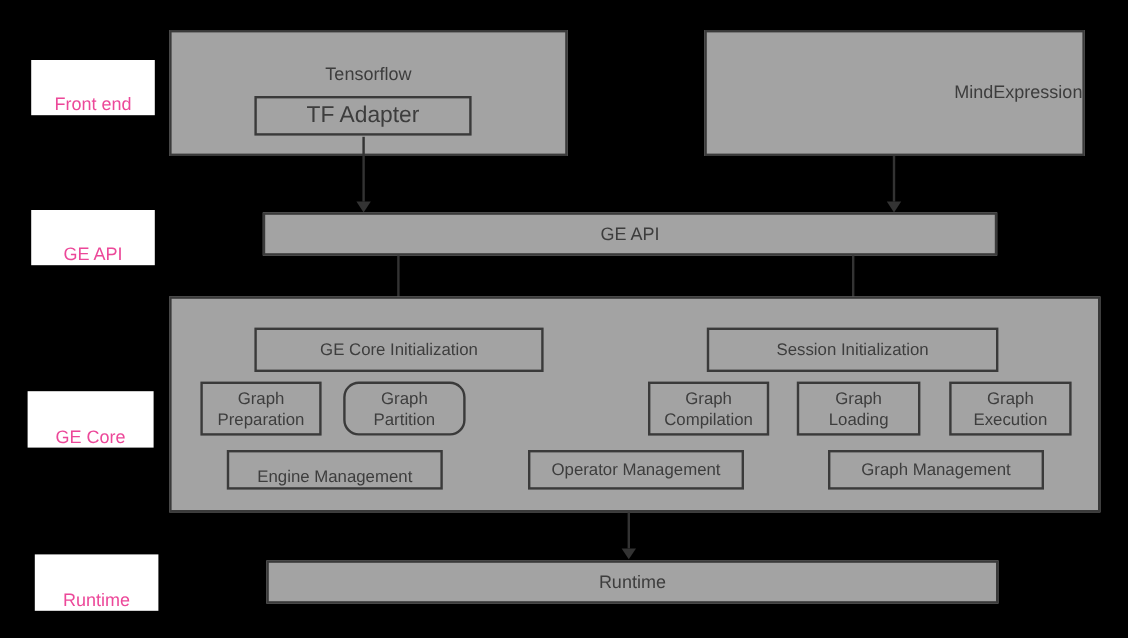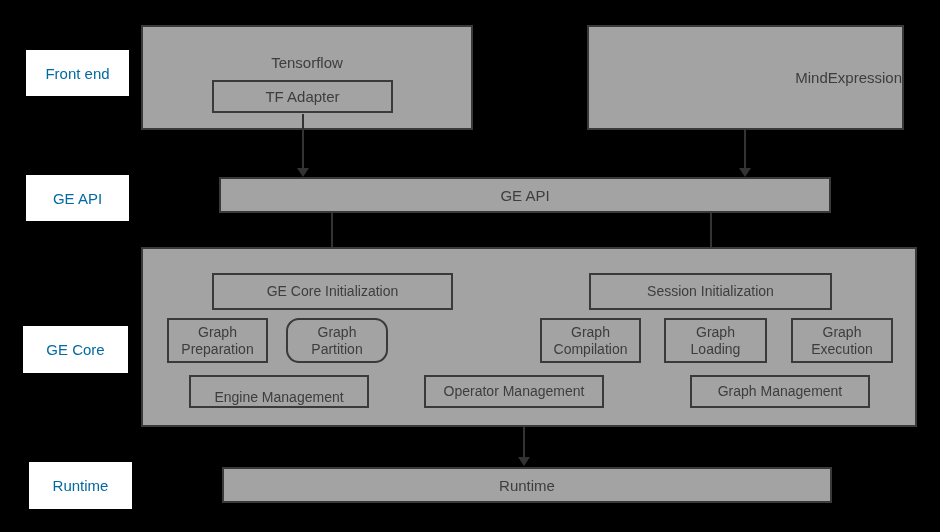--- a/index.html
+++ b/index.html
@@ -27,38 +27,38 @@
     line-height: 17px;
     color: #3d3d3d;
   }
 
   
   .layer-label {
     position: absolute;
     background: #ffffff;
     border: none;
     display: flex;
-    align-items: center;
+    align-items: flex-end;
     justify-content: center;
     font-size: 15px;
-    color: #0369a1;
+    color: #ec4899;
   }
 
   .lbl-front-end { left: 26px;  top: 50px;  width: 103px; height: 46px; }
   .lbl-ge-api    { left: 26px;  top: 175px; width: 103px; height: 46px; }
   .lbl-ge-core   { left: 23px;  top: 326px; width: 105px; height: 47px; }
   .lbl-runtime   { left: 29px;  top: 462px; width: 103px; height: 47px; }
 
   
   .tensorflow-box { left: 141px; top: 25px; width: 332px; height: 105px; display: block; }
   .tensorflow-title {
     position: absolute; left: 0; top: 27px; width: 100%;
     text-align: center; font-size: 15px; color: #3d3d3d;
   }
-  .tf-adapter-box { left: 69px; top: 53px; width: 181px; height: 33px; font-size: 15px; }
+  .tf-adapter-box { left: 69px; top: 53px; width: 181px; height: 33px; font-size: 19px; }
 
   .mindexpression-box { left: 587px; top: 25px; width: 317px; height: 105px; font-size: 15px; justify-content: flex-end; }
 
   
   .ge-api-bar { left: 219px; top: 177px; width: 612px; height: 36px; font-size: 15px; }
 
   
   .ge-core-box { left: 141px; top: 247px; width: 776px; height: 180px; display: block; }
 
   .init-box { height: 37px; top: 24px; font-size: 14px; }
@@ -69,21 +69,21 @@
   .stage-box .two-line { width: 92px; }
   .stage-prep { left: 24px;  width: 101px; }
   .stage-part { left: 143px; width: 102px; border-radius: 13px; }
   .stage-opt  { left: 272px; width: 103px; }
   .stage-comp { left: 397px; width: 101px; }
   .stage-load { left: 521px; width: 103px; }
   .stage-exec { left: 648px; width: 102px; }
 
   .mgmt-box { top: 126px; height: 33px; width: 180px; }
   .mgmt-engine   { left: 46px; align-items: flex-end; }
-  .mgmt-operator { left: 281px; }
+  .mgmt-operator { left: 297px; }
   .mgmt-graph    { left: 547px; }
 
   
   .runtime-bar { left: 222px; top: 467px; width: 610px; height: 36px; font-size: 15px; }
 
   
   .arrow {
     position: absolute;
     width: 2px;
     background: #333333;

